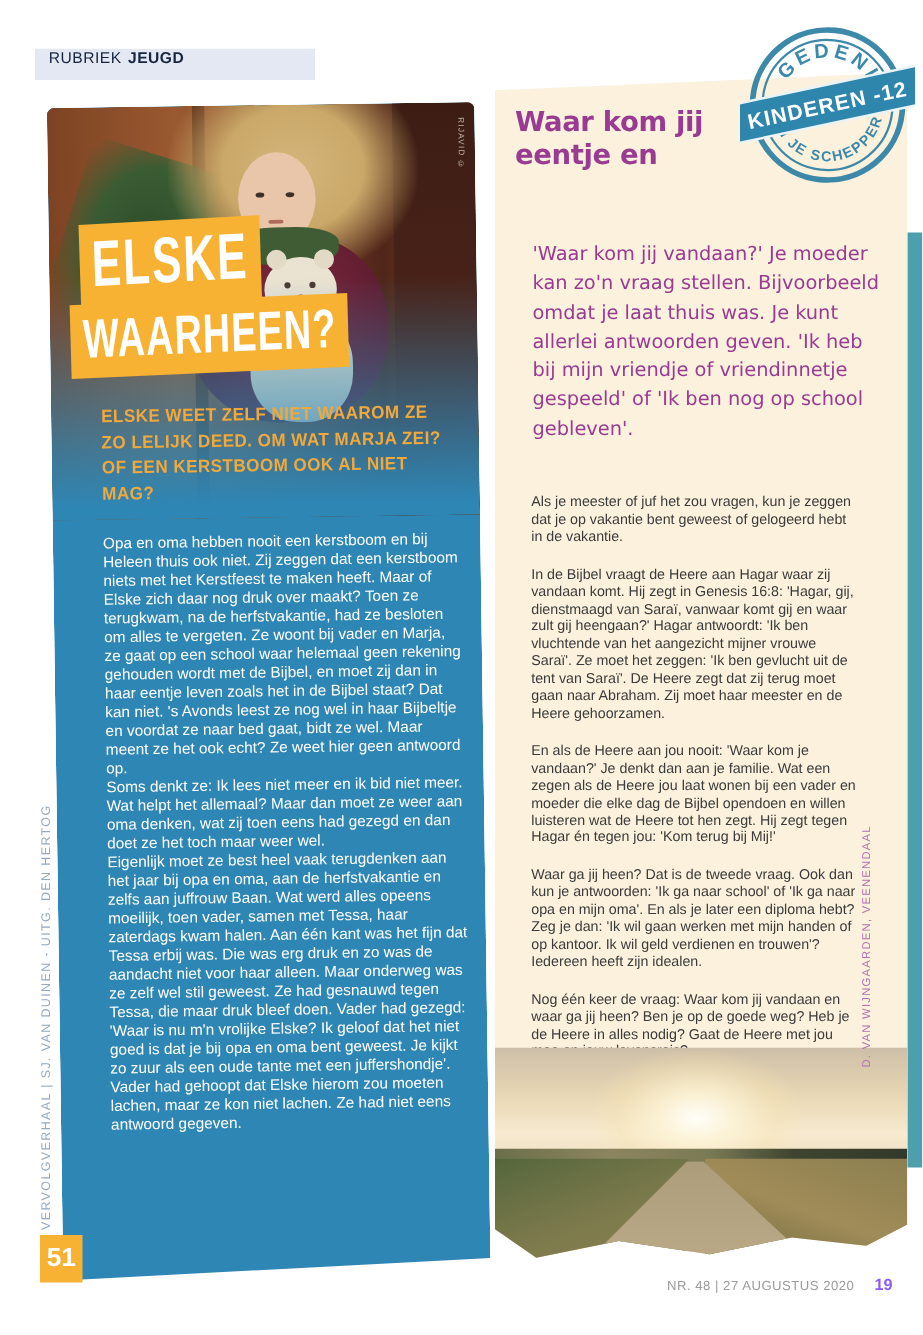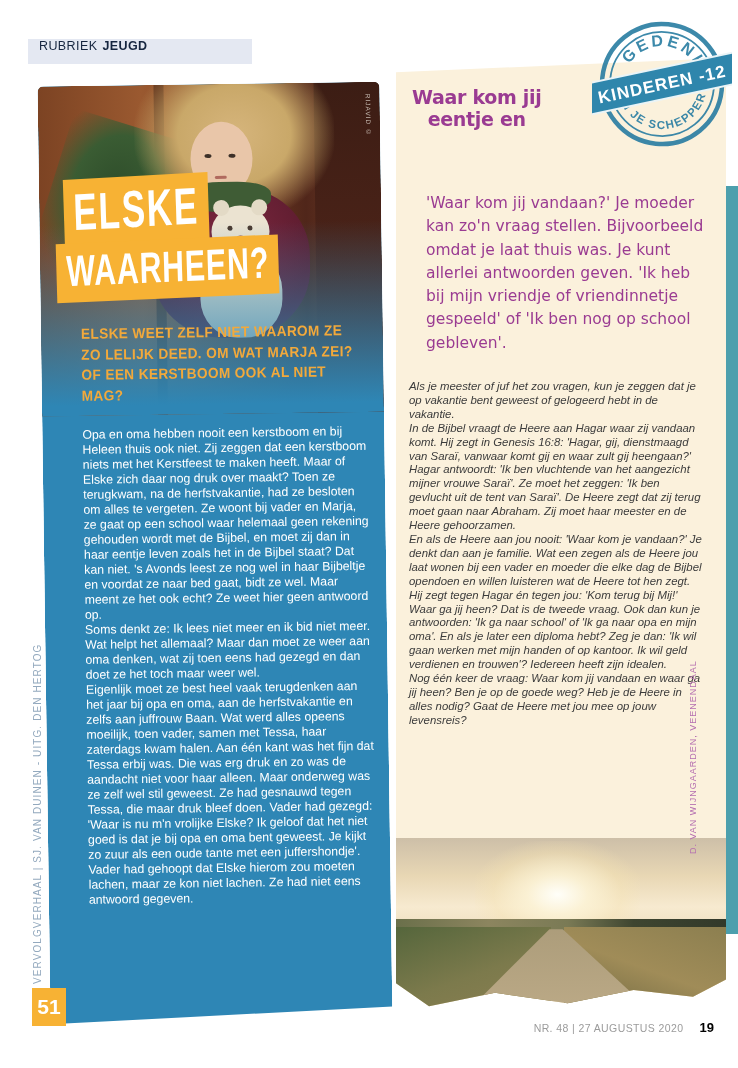--- a/index.html
+++ b/index.html
@@ -72,26 +72,26 @@
     font-size:10px; color:#93a9be; letter-spacing:1.1px; white-space:nowrap; }
   .page-num-box { position:absolute; left:32px; top:988px; width:34px; height:38px;
     background:#f7b234; color:#ffffff; font-weight:bold; font-size:21px;
     display:flex; align-items:center; justify-content:center; z-index:6; }
 
   
   .article-panel { position:absolute; left:396px; top:58px; width:330px; height:952px;
     background:#fbf1dc;
     clip-path:polygon(0% 1.5%,100% 0%,100% 96.8%,90% 98.6%,72% 97.9%,52% 99.3%,30% 98.2%,10% 99.6%,0% 97.2%); }
   .a-heading { position:absolute; left:16px; top:28px; color:#9a3b92; font-weight:bold;
-    font-size:19px; line-height:1.17; letter-spacing:-.3px; font-family:"DejaVu Sans", sans-serif;text-align:center; }
+    font-size:22px; line-height:1.17; letter-spacing:-.3px; font-family:"DejaVu Sans", sans-serif; }
   .a-intro { position:absolute; left:30px; top:134px; width:282px; color:#9a3b92;
     font-size:15.5px; line-height:1.5; font-family:"DejaVu Sans", sans-serif; }
   .a-body { position:absolute; left:13px; top:322px; width:294px; color:#3b3b3b;
     font-size:11.4px; line-height:1.22; }
-  .a-body p { margin:0;font-style:italic; }
+  .a-body p { margin:16px; }
   .article-side-credit { position:absolute; left:688px; top:588px; height:266px;
     writing-mode:vertical-rl; transform:rotate(180deg);
     font-size:9px; color:#b56fb0; letter-spacing:1px; white-space:nowrap; z-index:7; }
 
   
   .photo { position:absolute; left:0; right:0; bottom:0; height:172px; overflow:hidden; }
   .ph-sky { position:absolute; inset:0;
     background:linear-gradient(180deg,#cdbfa8 0%,#e8d7b4 22%,#f7ead0 40%,#efe0c2 52%,#e5d5b2 60%); }
   .ph-sun { position:absolute; left:24%; top:2%; width:50%; height:62%;
     background:radial-gradient(ellipse at 50% 50%, rgba(255,255,250,.98) 0%, rgba(252,243,214,.85) 26%, rgba(246,228,180,.4) 55%, rgba(246,228,180,0) 75%); }
@@ -104,21 +104,21 @@
   .ph-road { position:absolute; inset:0;
     clip-path:polygon(46.5% 53%,50.5% 53%,77% 100%,22% 100%);
     background:linear-gradient(180deg,#8f8568 0%,#a99a78 42%,#bba986 100%); }
 
   
   .stamp { position:absolute; left:592px; top:14px; width:140px; height:140px; z-index:8; }
 
   
   .footer { position:absolute; top:1020px; right:24px; display:flex; align-items:baseline; }
   .footer-issue { font-size:10.5px; color:#9b9b9b; letter-spacing:.4px; }
-  .footer-page { font-size:13px; color:#000000; font-weight:bold; margin-left:16px; }
+  .footer-page { font-size:13px; color:#8b5cf6; font-weight:bold; margin-left:16px; }
 </style>
 </head>
 <body>
 
 <div class="page">
 
   <div class="rubriek-bar">
     <span>RUBRIEK</span>
     <b>JEUGD</b>
   </div>

